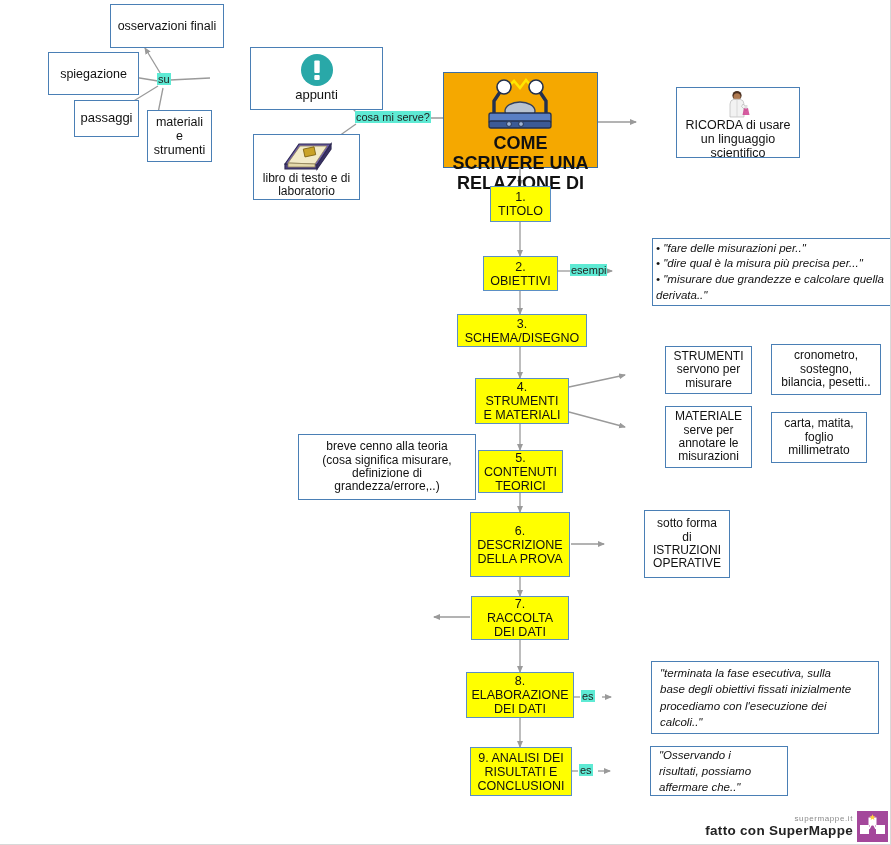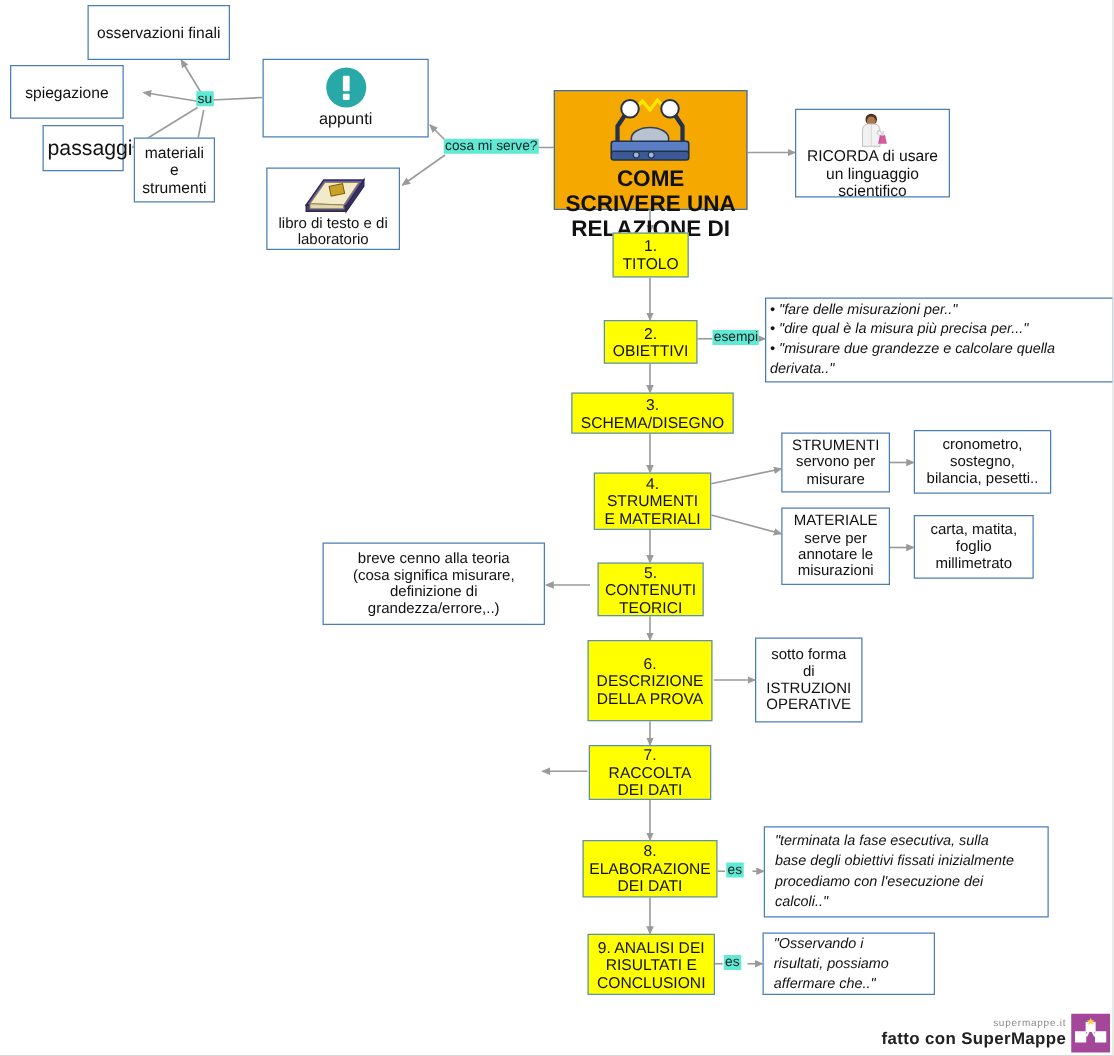--- a/index.html
+++ b/index.html
@@ -28,20 +28,21 @@
     align-items: center;
     justify-content: center;
     text-align: center;
     color: #111111;
     line-height: 1.12;
     z-index: 3;
   }
   .node.white {
     background: #ffffff;
     border: 1px solid #4a7fb5;
+    margin-left: 40px;
   }
   .node.yellow {
     background: #ffff00;
     border: 1px solid #5b8fc4;
   }
   .node.orange {
     background: #f5a800;
     border: 1px solid #3b6ea5;
   }
   .node .txt {
@@ -185,21 +186,21 @@
   <div class="edgelabel" style="left:579px; top:764px;">es</div>
 
   <div class="node white" style="left:70px; top:4px; width:114px; height:44px; font-size:12.5px;">
     <span class="txt">osservazioni finali</span>
   </div>
 
   <div class="node white" style="left:8px; top:52px; width:91px; height:43px; font-size:12.5px;">
     <span class="txt">spiegazione</span>
   </div>
 
-  <div class="node white" style="left:34px; top:100px; width:65px; height:37px; font-size:17px;">
+  <div class="node white" style="left:34px; top:100px; width:65px; height:37px; font-size:13px;">
     <span class="txt">passaggi</span>
   </div>
 
   <div class="node white" style="left:107px; top:110px; width:65px; height:52px; font-size:12.5px;">
     <span class="txt">materiali
 e
 strumenti</span>
   </div>
 
   <div class="node white" style="left:210px; top:47px; width:133px; height:63px; font-size:13px; justify-content:flex-start; padding-top:5px;">

